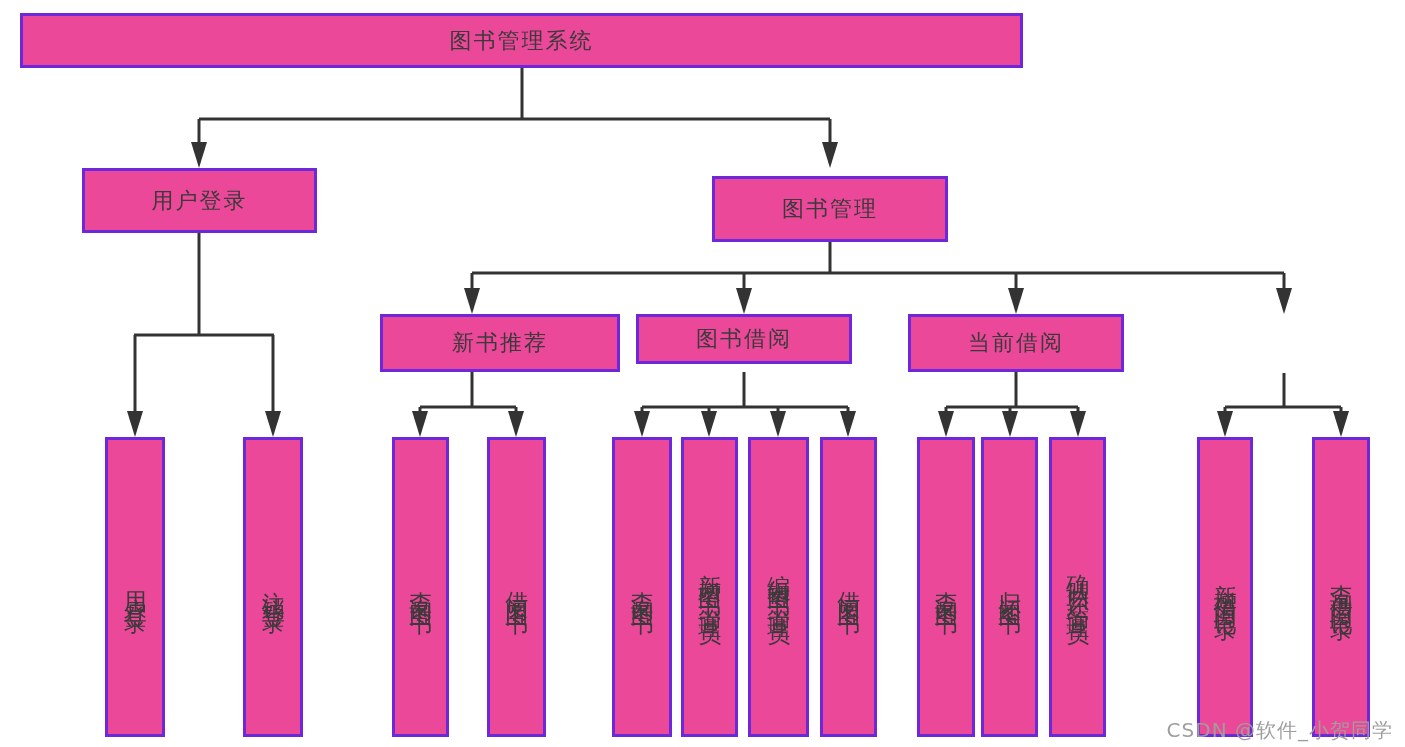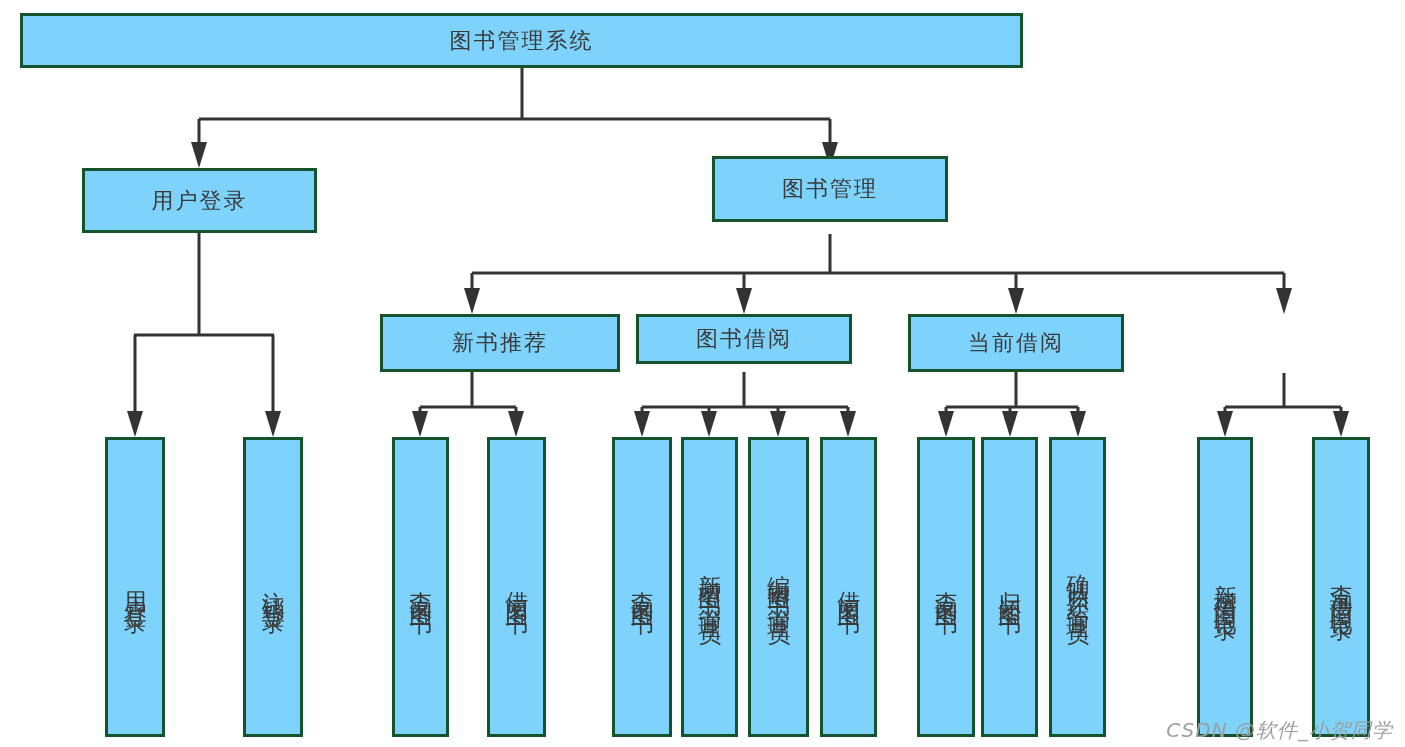--- a/index.html
+++ b/index.html
@@ -6,43 +6,42 @@
   body{font-family:"DejaVu Sans","Liberation Sans",sans-serif;}
   .canvas{
     position:relative;
     width:1405px;height:747px;
     background:#ffffff;
     overflow:hidden;
   }
   .connectors{position:absolute;left:0;top:0;pointer-events:none;}
   .box{
     position:absolute;
-    background:#7dd3fc;
-    border:3px solid #14532d;
+    background:#ec4899;
+    border:3px solid #6d28d9;
     box-sizing:border-box;
     display:flex;align-items:center;justify-content:center;
     color:#3a3a3a;
   }
   .box.h{font-size:22px;letter-spacing:2px;white-space:nowrap;}
   .box.v{font-size:23px;}
   .vtext{
     writing-mode:vertical-rl;
     text-orientation:mixed;
     letter-spacing:7px;
     line-height:1.1;
     white-space:nowrap;
   }
   .watermark{
     position:absolute;
     right:12px;bottom:3px;
     font-size:20px;
     color:#9e9e9e;
     letter-spacing:1px;
     white-space:nowrap;
-    font-style:italic;
   }
 </style>
 </head>
 <body>
 
 <div class="canvas">
 
   <svg class="connectors" width="1405" height="747">
       <line x1="522" y1="68" x2="522" y2="119" stroke="#333333" stroke-width="3"></line>
       <line x1="199" y1="119" x2="830" y2="119" stroke="#333333" stroke-width="3"></line>
@@ -98,21 +97,21 @@
       <polygon points="1333,411 1349,411 1341,437" fill="#333333"></polygon>
     </svg>
 
   <div class="box h" style="left:20px;top:13px;width:1003px;height:55px">
     <span>图书管理系统</span>
   </div>
 
   <div class="box h" style="left:82px;top:168px;width:235px;height:65px">
     <span>用户登录</span>
   </div>
-  <div class="box h" style="left:712px;top:156px;width:236px;height:66px">
+  <div class="box h" style="left:712px;top:176px;width:236px;height:66px">
     <span>图书管理</span>
   </div>
 
   <div class="box h" style="left:380px;top:314px;width:240px;height:58px">
     <span>新书推荐</span>
   </div>
   <div class="box h" style="left:636px;top:314px;width:216px;height:50px">
     <span>图书借阅</span>
   </div>
   <div class="box h" style="left:908px;top:314px;width:216px;height:58px">

